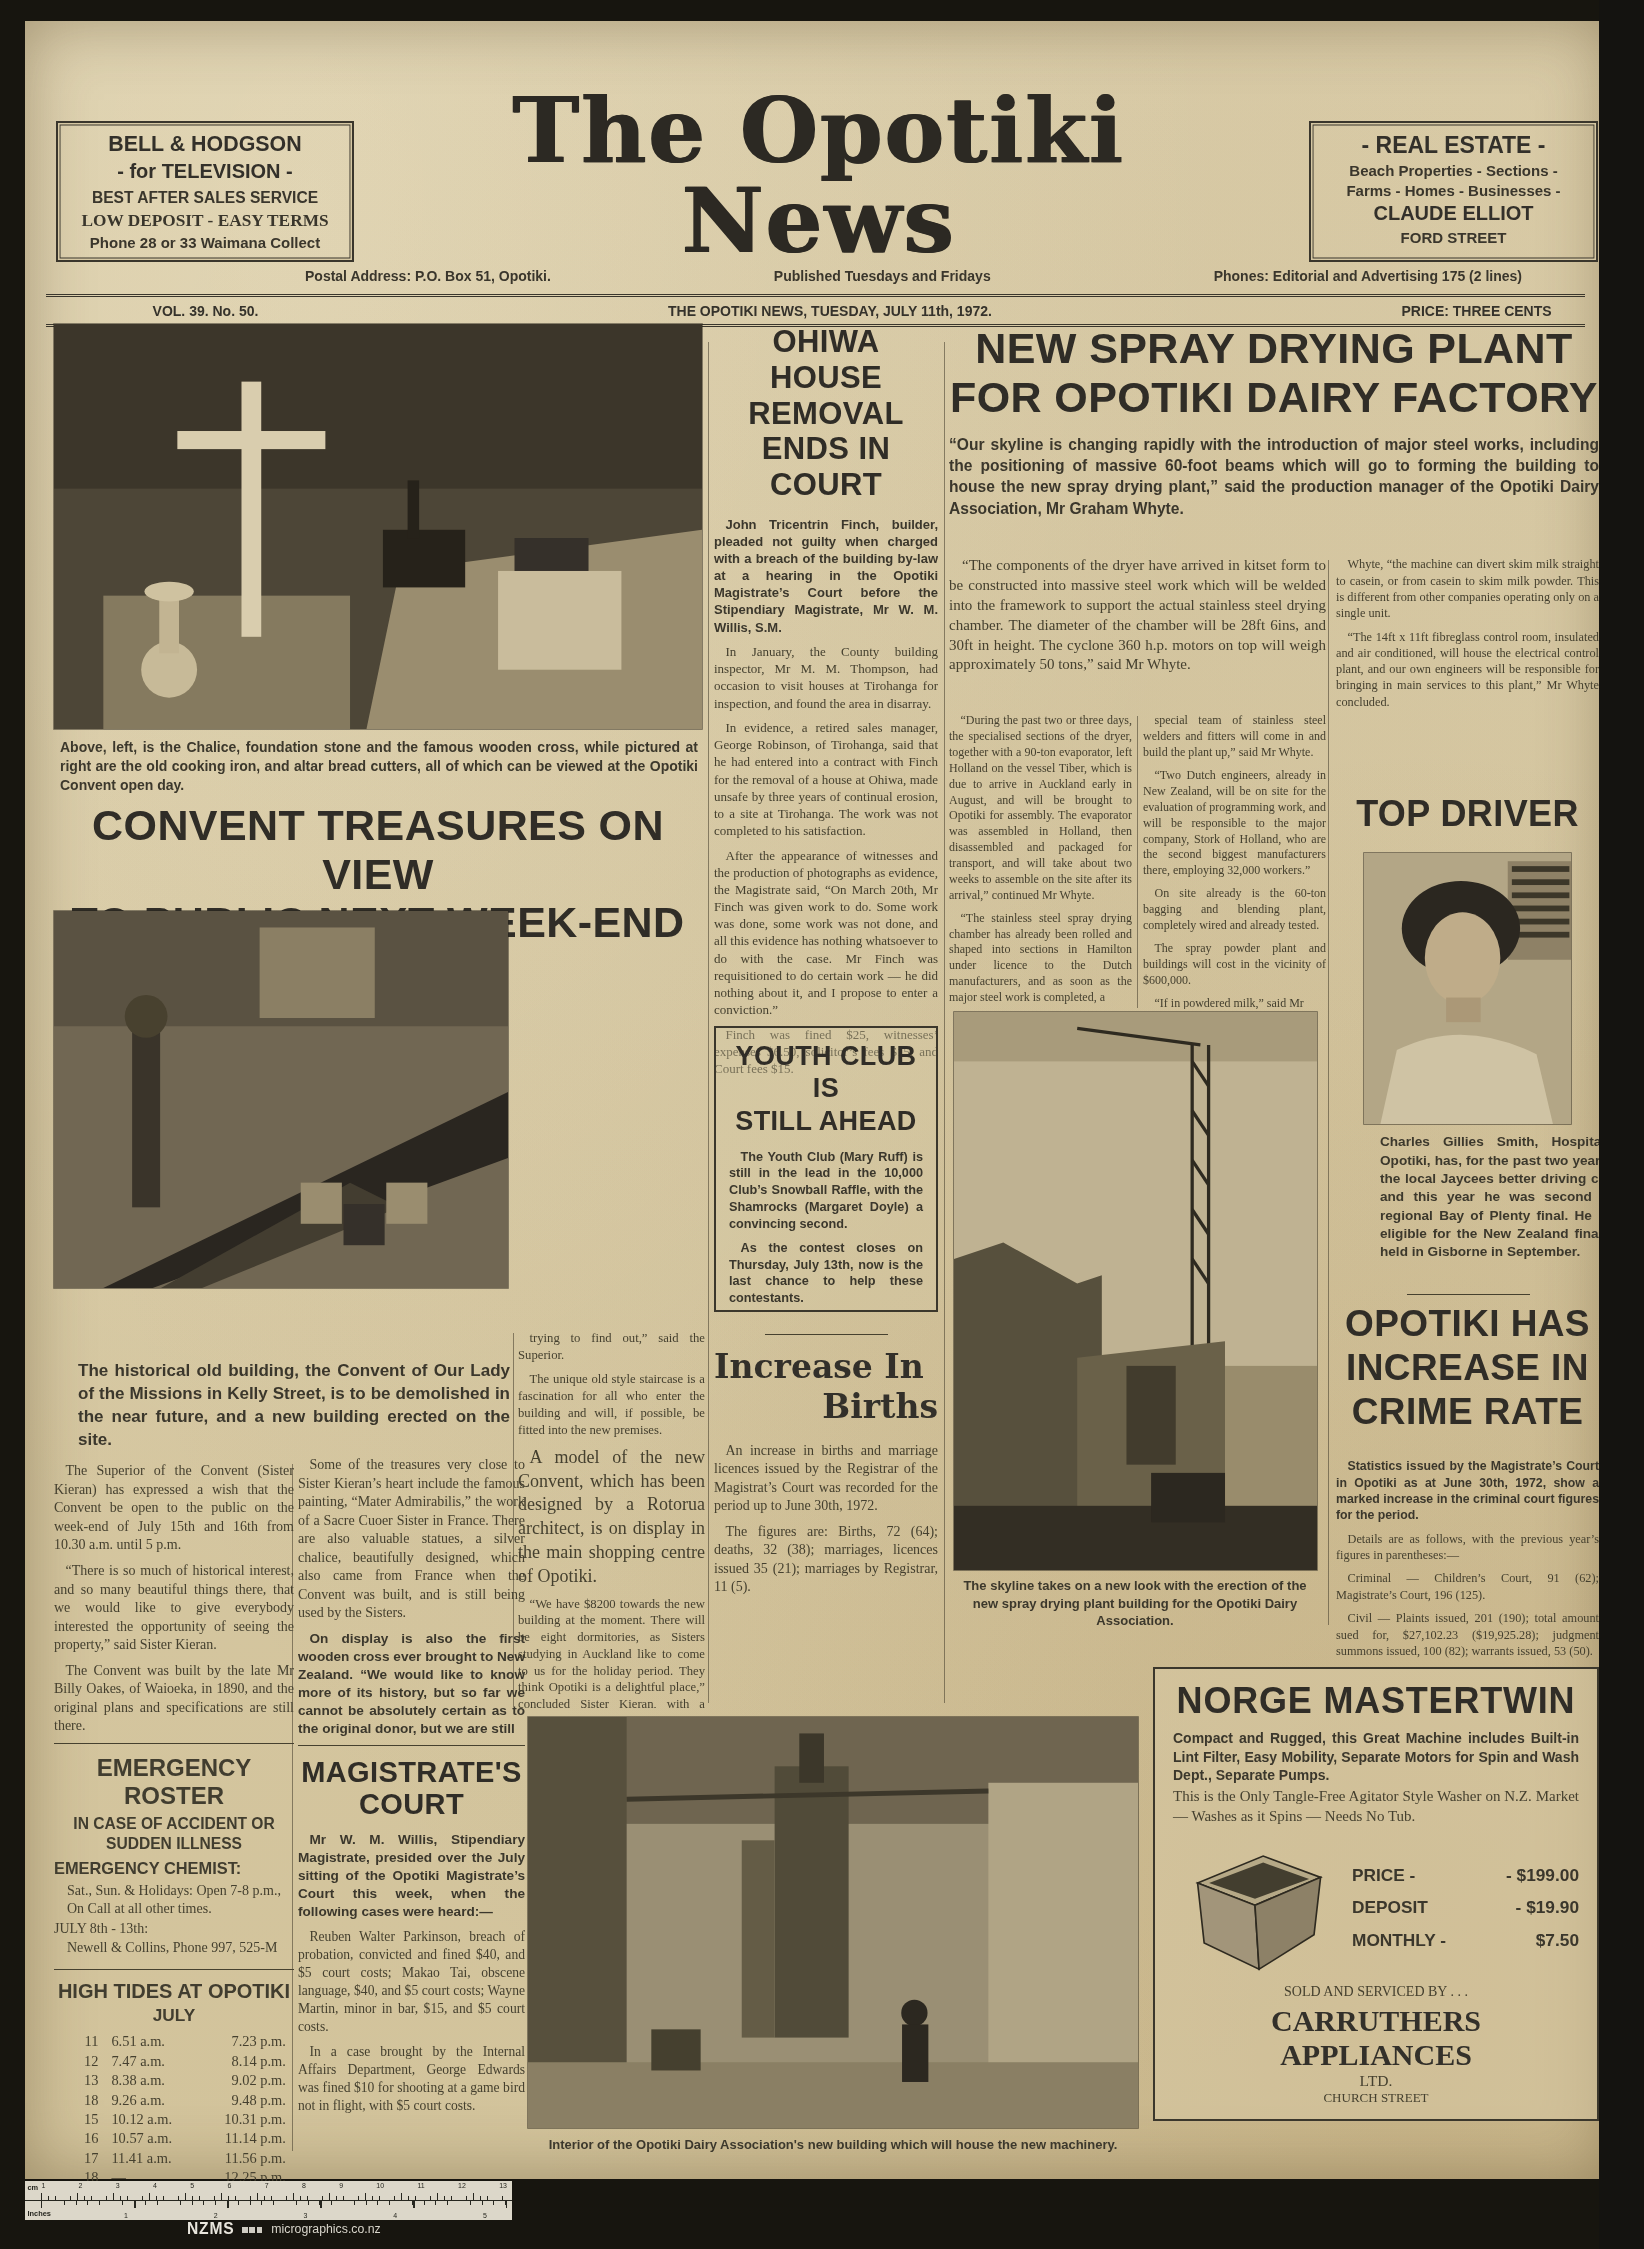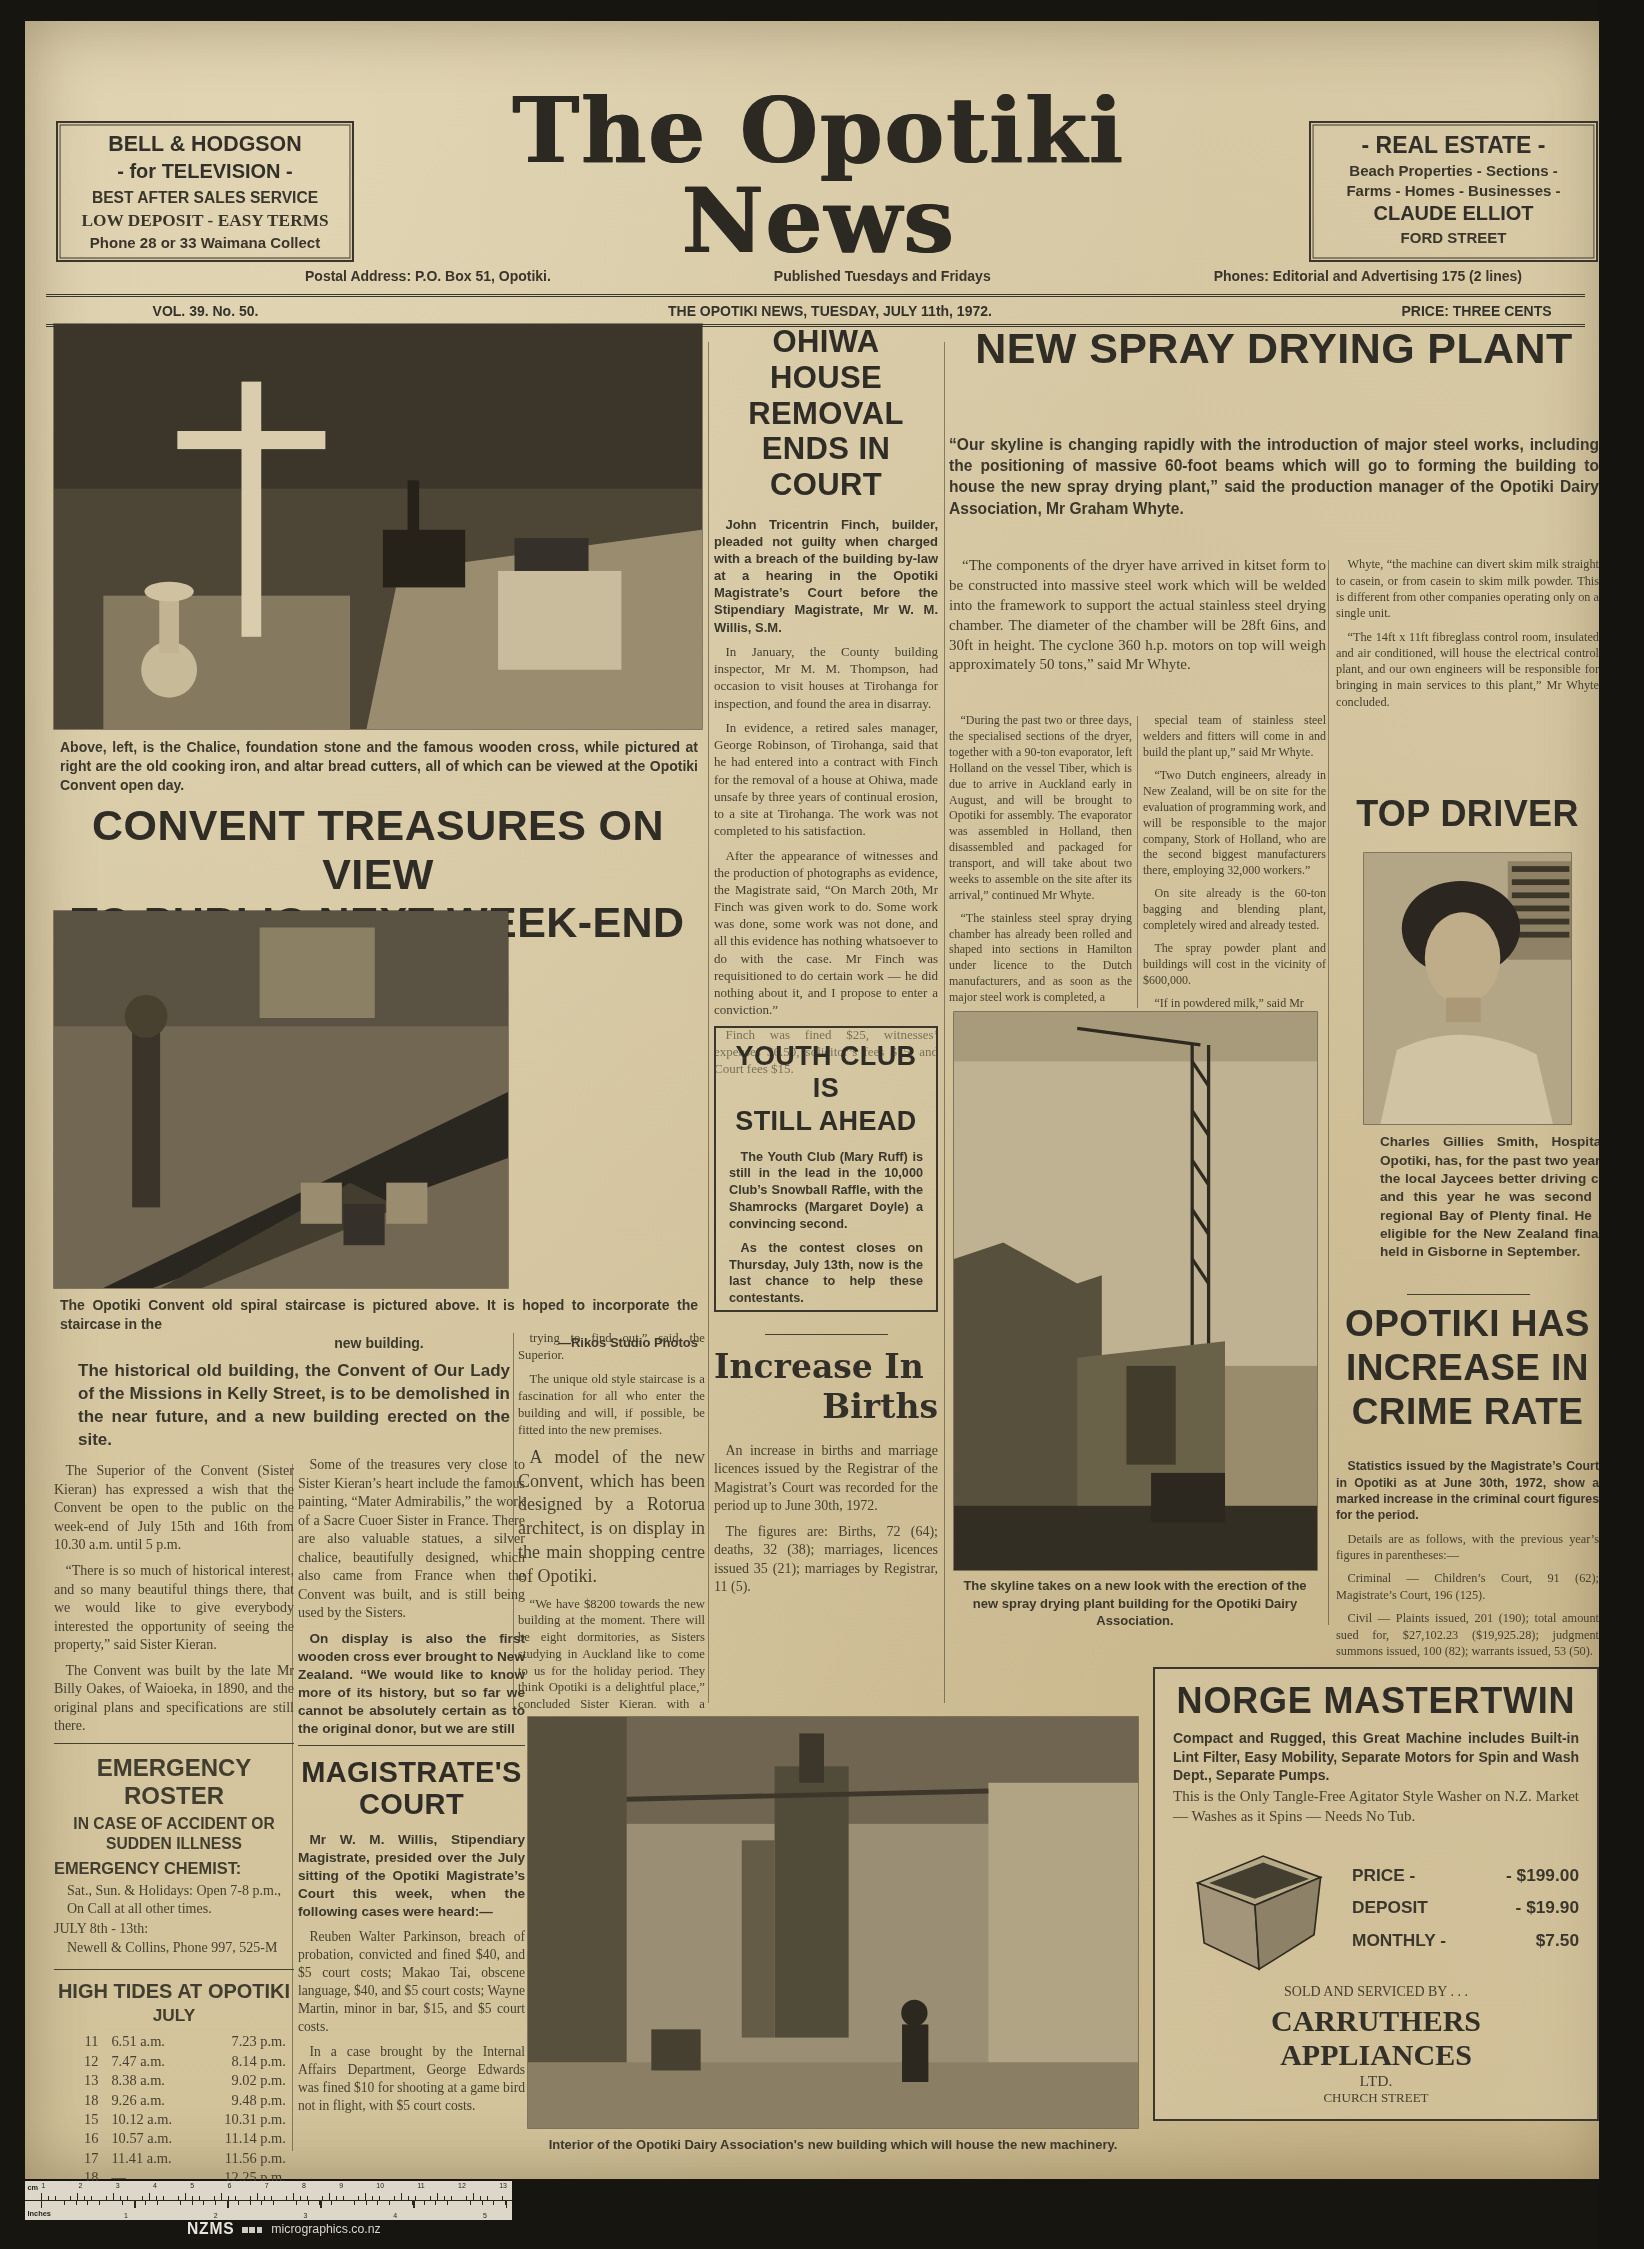--- a/index.html
+++ b/index.html
@@ -146,27 +146,20 @@
         <rect x="250" y="20" width="140" height="110" fill="#8b7f64"></rect>
         <polygon points="60,458 552,220 552,300 120,458" fill="#2a2620"></polygon>
         <rect x="95" y="140" width="34" height="220" fill="#3a342a"></rect>
         <circle cx="112" cy="128" r="26" fill="#48412f"></circle>
         <polygon points="130,458 360,330 420,360 180,458" fill="#433d30"></polygon>
         <rect x="300" y="330" width="50" height="50" fill="#9a8d6f"></rect>
         <rect x="352" y="356" width="50" height="50" fill="#35302a"></rect>
         <rect x="404" y="330" width="50" height="50" fill="#9a8d6f"></rect>
       </svg>
     </div>
-    <div class="abs" style="left:35px;top:1275px;width:638px;">
-      <div class="cap just" style="font-size:14px;">The Opotiki Convent old spiral staircase is pictured above. It is hoped to incorporate the staircase in the</div>
-      <div style="position:relative;">
-        <div class="cap ctr" style="font-size:14px;">new building.</div>
-        <div class="cap" style="position:absolute;right:0;top:0;font-size:13px;">—Rikos Studio Photos</div>
-      </div>
-    </div>
 
     <div class="abs lead-sans just" style="left:53px;top:1339px;width:432px;font-size:17px;line-height:1.35;">The historical old building, the Convent of Our Lady of the Missions in Kelly Street, is to be demolished in the near future, and a new building erected on the site.</div>
 
     <div class="abs" style="left:29px;top:1441px;width:240px;">
       <p class="bp just">The Superior of the Convent (Sister Kieran) has expressed a wish that the Convent be open to the public on the week-end of July 15th and 16th from 10.30 a.m. until 5 p.m.</p>
       <p class="bp just">“There is so much of historical interest, and so many beautiful things there, that we would like to give everybody interested the opportunity of seeing the property,” said Sister Kieran.</p>
       <p class="bp just">The Convent was built by the late Mr Billy Oakes, of Waioeka, in 1890, and the original plans and specifications are still there.</p>
       <div class="hdiv-full"></div>
       <div>
         <div class="em-title">EMERGENCY ROSTER</div>
@@ -286,20 +279,21 @@
         <div style="text-align:right;">Births</div>
       </div>
       <div style="margin-top:15px;">
         <p class="bp just">An increase in births and marriage licences issued by the Registrar of the Magistrat’s Court was recorded for the period up to June 30th, 1972.</p>
         <p class="bp just">The figures are: Births, 72 (64); deaths, 32 (38); marriages, licences issued 35 (21); marriages by Registrar, 11 (5).</p>
       </div>
     </div>
 
     <div class="abs hl" style="left:924px;top:303px;width:650px;font-size:43px;">
       <div>NEW SPRAY DRYING PLANT</div>
+      <div>FOR OPOTIKI DAIRY FACTORY</div>
     </div>
     <div class="abs lead-sans just" style="left:924px;top:413px;width:650px;font-size:15.6px;line-height:1.35;">“Our skyline is changing rapidly with the introduction of major steel works, including the positioning of massive 60-foot beams which will go to forming the building to house the new spray drying plant,” said the production manager of the Opotiki Dairy Association, Mr Graham Whyte.</div>
     <div class="abs just serif" style="left:924px;top:535px;width:377px;font-size:15px;line-height:1.32;color:#45402f;text-indent:13px;">“The components of the dryer have arrived in kitset form to be constructed into massive steel work which will be welded into the framework to support the actual stainless steel drying chamber. The diameter of the chamber will be 28ft 6ins, and 30ft in height. The cyclone 360 h.p. motors on top will weigh approximately 50 tons,” said Mr Whyte.</div>
 
     <div class="abs" style="left:924px;top:692px;width:183px;max-height:296px;overflow:hidden;">
       <p class="bp just" style="font-size:12px;">“During the past two or three days, the specialised sections of the dryer, together with a 90-ton evaporator, left Holland on the vessel Tiber, which is due to arrive in Auckland early in August, and will be brought to Opotiki for assembly. The evaporator was assembled in Holland, then disassembled and packaged for transport, and will take about two weeks to assemble on the site after its arrival,” continued Mr Whyte.</p>
       <p class="bp just" style="font-size:12px;">“The stainless steel spray drying chamber has already been rolled and shaped into sections in Hamilton under licence to the Dutch manufacturers, and as soon as the major steel work is completed, a</p>
     </div>
     <div class="abs" style="left:1118px;top:692px;width:183px;max-height:296px;overflow:hidden;">
       <p class="bp just" style="font-size:12px;">special team of stainless steel welders and fitters will come in and build the plant up,” said Mr Whyte.</p>

